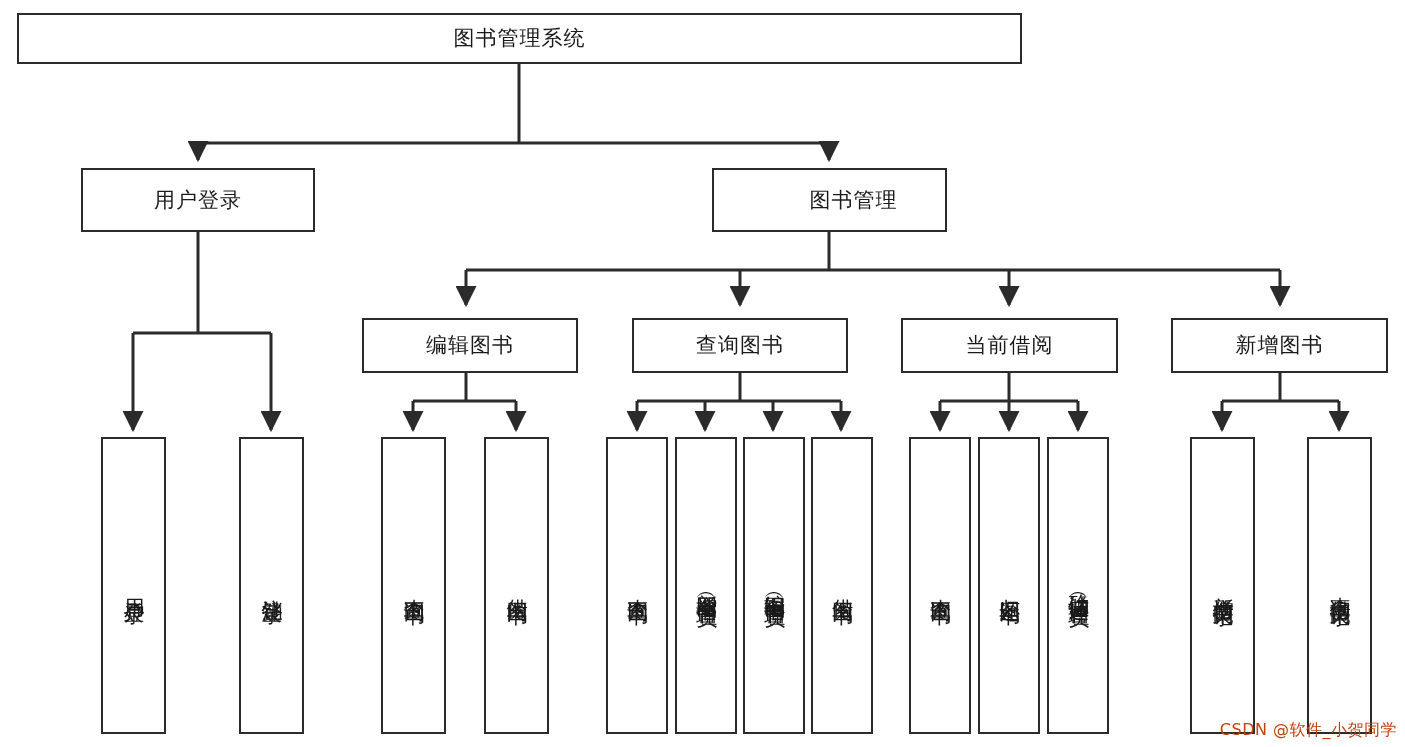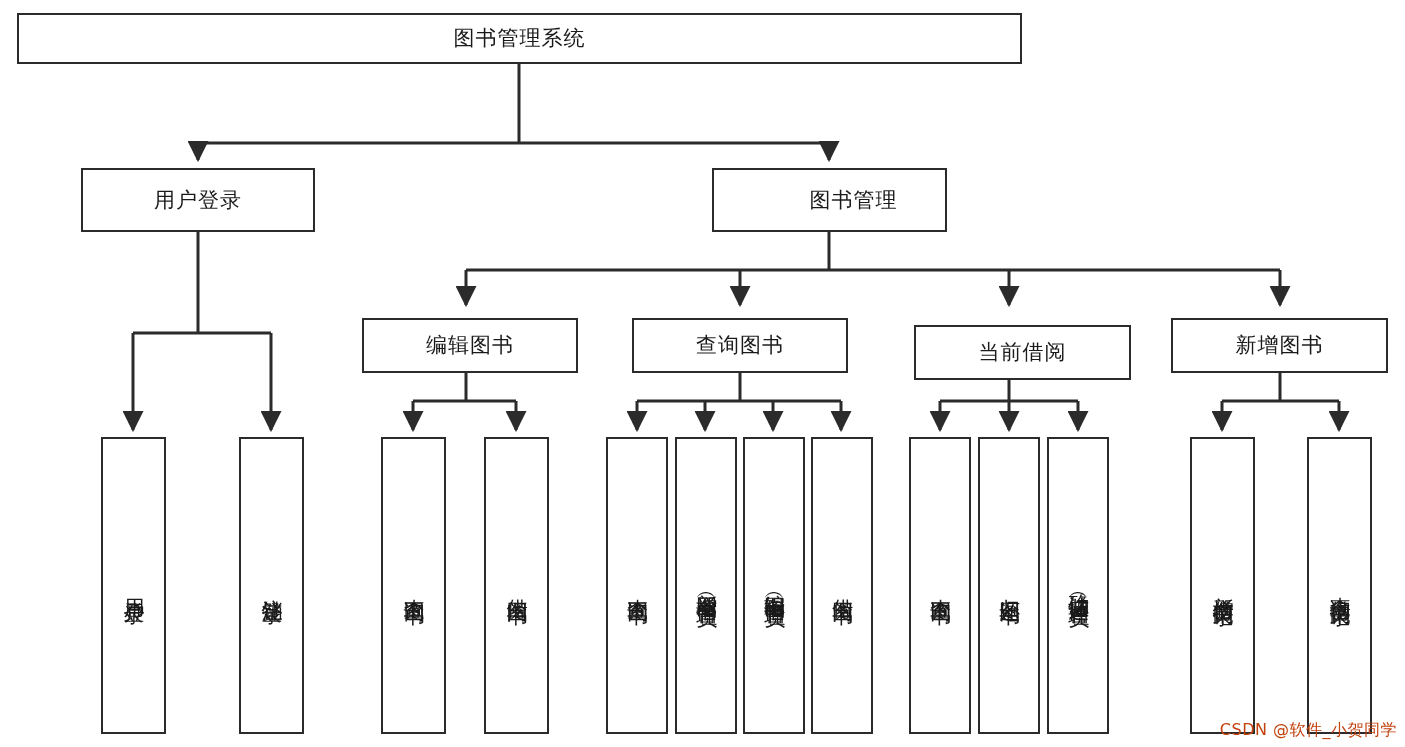--- a/index.html
+++ b/index.html
@@ -134,21 +134,21 @@
   <div class="node horiz" style="left:712px; top:168px; width:235px; height:64px;padding-left:48px;">
     <span class="nlabel">图书管理</span>
   </div>
 
   <div class="node horiz" style="left:362px; top:318px; width:216px; height:55px;">
     <span class="nlabel">编辑图书</span>
   </div>
   <div class="node horiz" style="left:632px; top:318px; width:216px; height:55px;">
     <span class="nlabel">查询图书</span>
   </div>
-  <div class="node horiz" style="left:901px; top:325px; width:217px; height:55px;margin-left:13px;">
+  <div class="node horiz" style="left:901px; top:318px; width:217px; height:55px;">
     <span class="nlabel">当前借阅</span>
   </div>
   <div class="node horiz" style="left:1171px; top:318px; width:217px; height:55px;">
     <span class="nlabel">新增图书</span>
   </div>
 
   <div class="node vert" style="left:101px; top:437px; width:65px; height:297px;">
     <span class="nlabel">用户登录</span>
   </div>
   <div class="node vert" style="left:239px; top:437px; width:65px; height:297px;">

